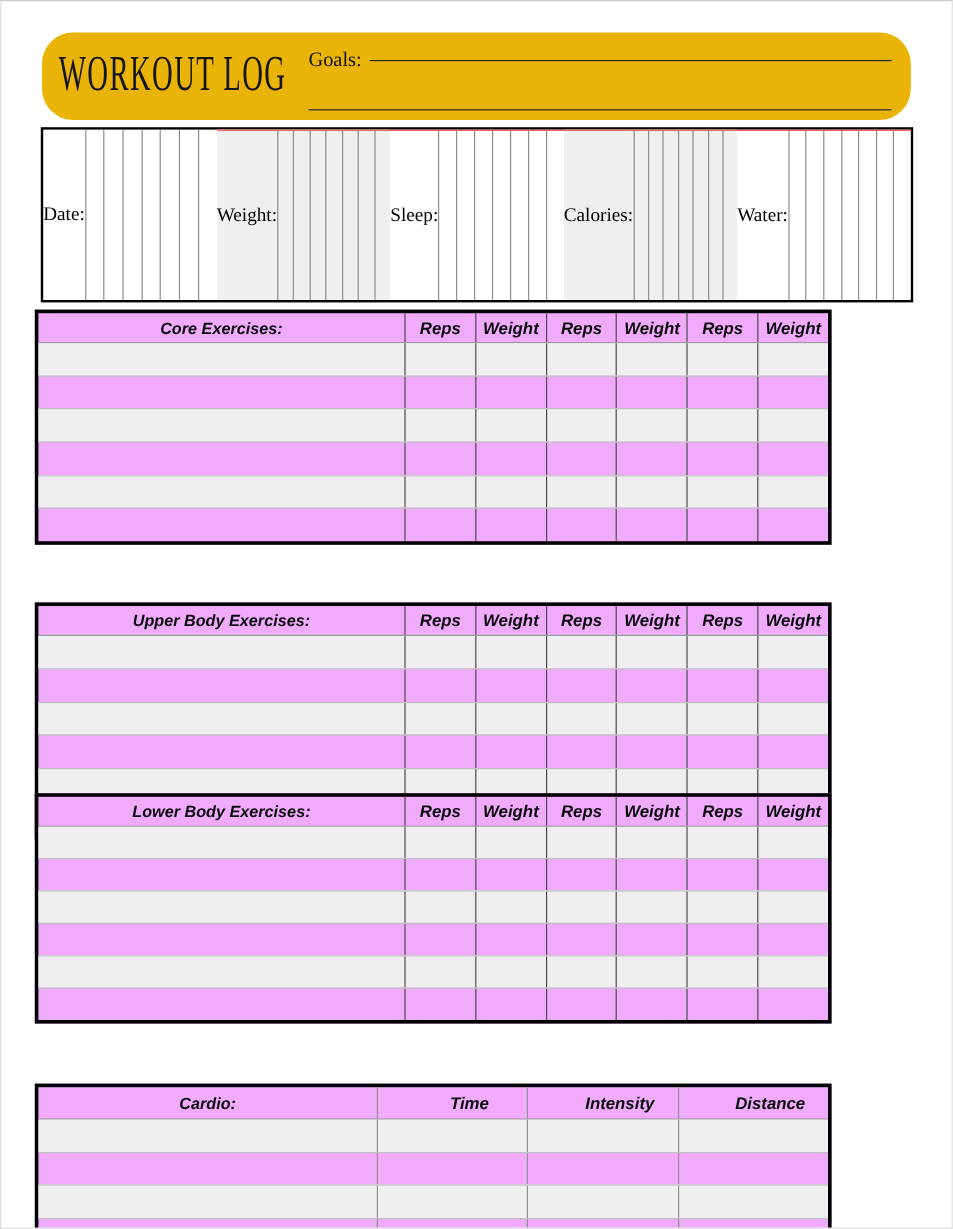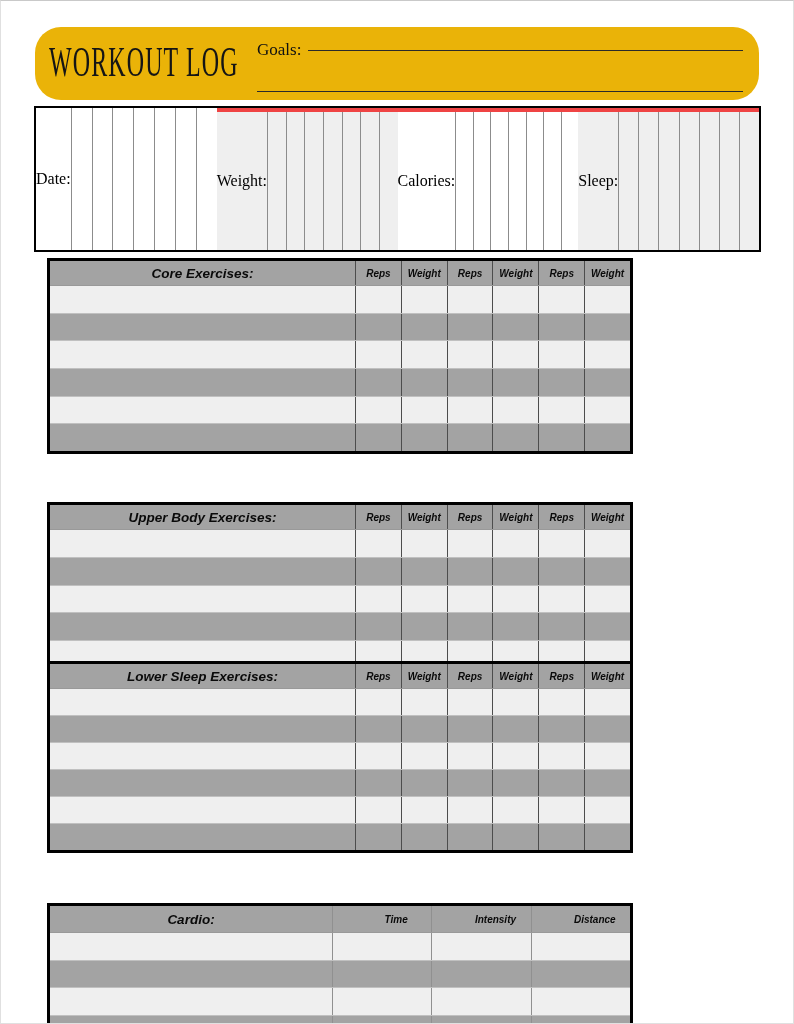--- a/index.html
+++ b/index.html
@@ -17,42 +17,42 @@
   .goals-line1 { display:flex; align-items:center; height:26px; }
   .goals-label { font-family:"Liberation Serif", serif; font-size:17px; color:#111;
                  padding-right:7px; line-height:1.1; }
   .g-underline { flex:1; border-bottom:1.5px solid #2a2a2a; }
   .goals-line2 { margin-top:28px; height:0; border-bottom:1.5px solid #2a2a2a; }
 
   
   .stats { position:absolute; left:33px; top:105px; width:727px; height:146px;
            border:2px solid #000; display:flex; flex-direction:row; background:#fff; }
   .stats-row { flex:1; display:flex; }
-  .stats-row + .stats-row { border-top:4px solid #ef4444; }
+  .stats-row + .stats-row { border-top:1px solid #ef4444; }
   .stats-row:nth-child(even) { background:#efefef; }
   .stats-cell { flex:1; }
   .stats-cell + .stats-cell { border-left:1px solid #8c8c8c; }
   .stats-label { display:flex; align-items:center; justify-content:center;
                  font-family:"Liberation Serif", serif; font-size:16px; color:#000; }
 
   
-  .datatable { position:absolute; left:46px; width:586px; border:3px solid #000;
-               display:flex; flex-direction:column; background:#a3a3a3; }
+  .datatable { position:absolute; left:28px; width:664px; border:3px solid #000;
+               display:flex; flex-direction:column; background:#f0abfc; }
   .ex-core  { top:257px; height:196px; }
   .ex-upper { top:458px; height:197px;margin-top:43px; }
   .ex-lower { top:660px; height:192px; }
   .cardio   { top:858px; height:142px;margin-top:44px; }
 
   .thead { display:flex; height:25px; border-bottom:1px solid #999; flex:none; }
   .cardio .thead { height:27px; }
   .tname { width:305px; flex:none; display:flex; align-items:center; justify-content:center;
            font-weight:700; font-style:italic; font-size:13.5px; color:#0a0a0a; }
   .cardio .tname { width:282px; }
   .hcell { flex:1; display:flex; align-items:center; justify-content:center;
-           font-weight:700; font-style:italic; font-size:10px; color:#0a0a0a; }
+           font-weight:700; font-style:italic; font-size:14px; color:#0a0a0a; }
   .thead > div + div { border-left:1px solid #4d4d4d; }
   .cardio .thead > div + div { border-left:1px solid #909090;padding-left:28px; }
 
   .trow { flex:1; display:flex; }
   .trow + .trow { border-top:1px solid #c0c0c0; }
   .datatable .trow:nth-child(even) { background:#efefef; }
   .trow .cell { flex:1; }
   .trow .cell:first-child { width:305px; flex:none; }
   .cardio .trow .cell:first-child { width:282px; flex:none; }
   .trow .cell + .cell { border-left:1px solid #4d4d4d; }
@@ -89,31 +89,41 @@
       <div class="stats-cell stats-label">Weight:</div>
     <div class="stats-cell"></div>
         <div class="stats-cell"></div>
         <div class="stats-cell"></div>
         <div class="stats-cell"></div>
         <div class="stats-cell"></div>
         <div class="stats-cell"></div>
         <div class="stats-cell"></div>
       </div>
     <div class="stats-row">
+      <div class="stats-cell stats-label">Sleep:</div>
+    <div class="stats-cell"></div>
+        <div class="stats-cell"></div>
+        <div class="stats-cell"></div>
+        <div class="stats-cell"></div>
+        <div class="stats-cell"></div>
+        <div class="stats-cell"></div>
+        <div class="stats-cell"></div>
+      </div>
+    <div class="stats-row">
       <div class="stats-cell stats-label">Calories:</div>
     <div class="stats-cell"></div>
         <div class="stats-cell"></div>
         <div class="stats-cell"></div>
         <div class="stats-cell"></div>
         <div class="stats-cell"></div>
         <div class="stats-cell"></div>
         <div class="stats-cell"></div>
       </div>
     <div class="stats-row">
-      <div class="stats-cell stats-label">Sleep:</div>
+      <div class="stats-cell stats-label">Water:</div>
     <div class="stats-cell"></div>
         <div class="stats-cell"></div>
         <div class="stats-cell"></div>
         <div class="stats-cell"></div>
         <div class="stats-cell"></div>
         <div class="stats-cell"></div>
         <div class="stats-cell"></div>
       </div>
   </section>
 
@@ -244,21 +254,21 @@
         <div class="cell"></div>
         <div class="cell"></div>
         <div class="cell"></div>
         <div class="cell"></div>
         <div class="cell"></div>
       </div>
     </section>
 
   <section class="datatable ex-lower">
     <div class="thead">
-      <div class="tname">Lower Sleep Exercises:</div>
+      <div class="tname">Lower Body Exercises:</div>
       <div class="hcell">Reps</div>
       <div class="hcell">Weight</div>
       <div class="hcell">Reps</div>
       <div class="hcell">Weight</div>
       <div class="hcell">Reps</div>
       <div class="hcell">Weight</div>
     </div>
   <div class="trow">
         <div class="cell"></div>
         <div class="cell"></div>

